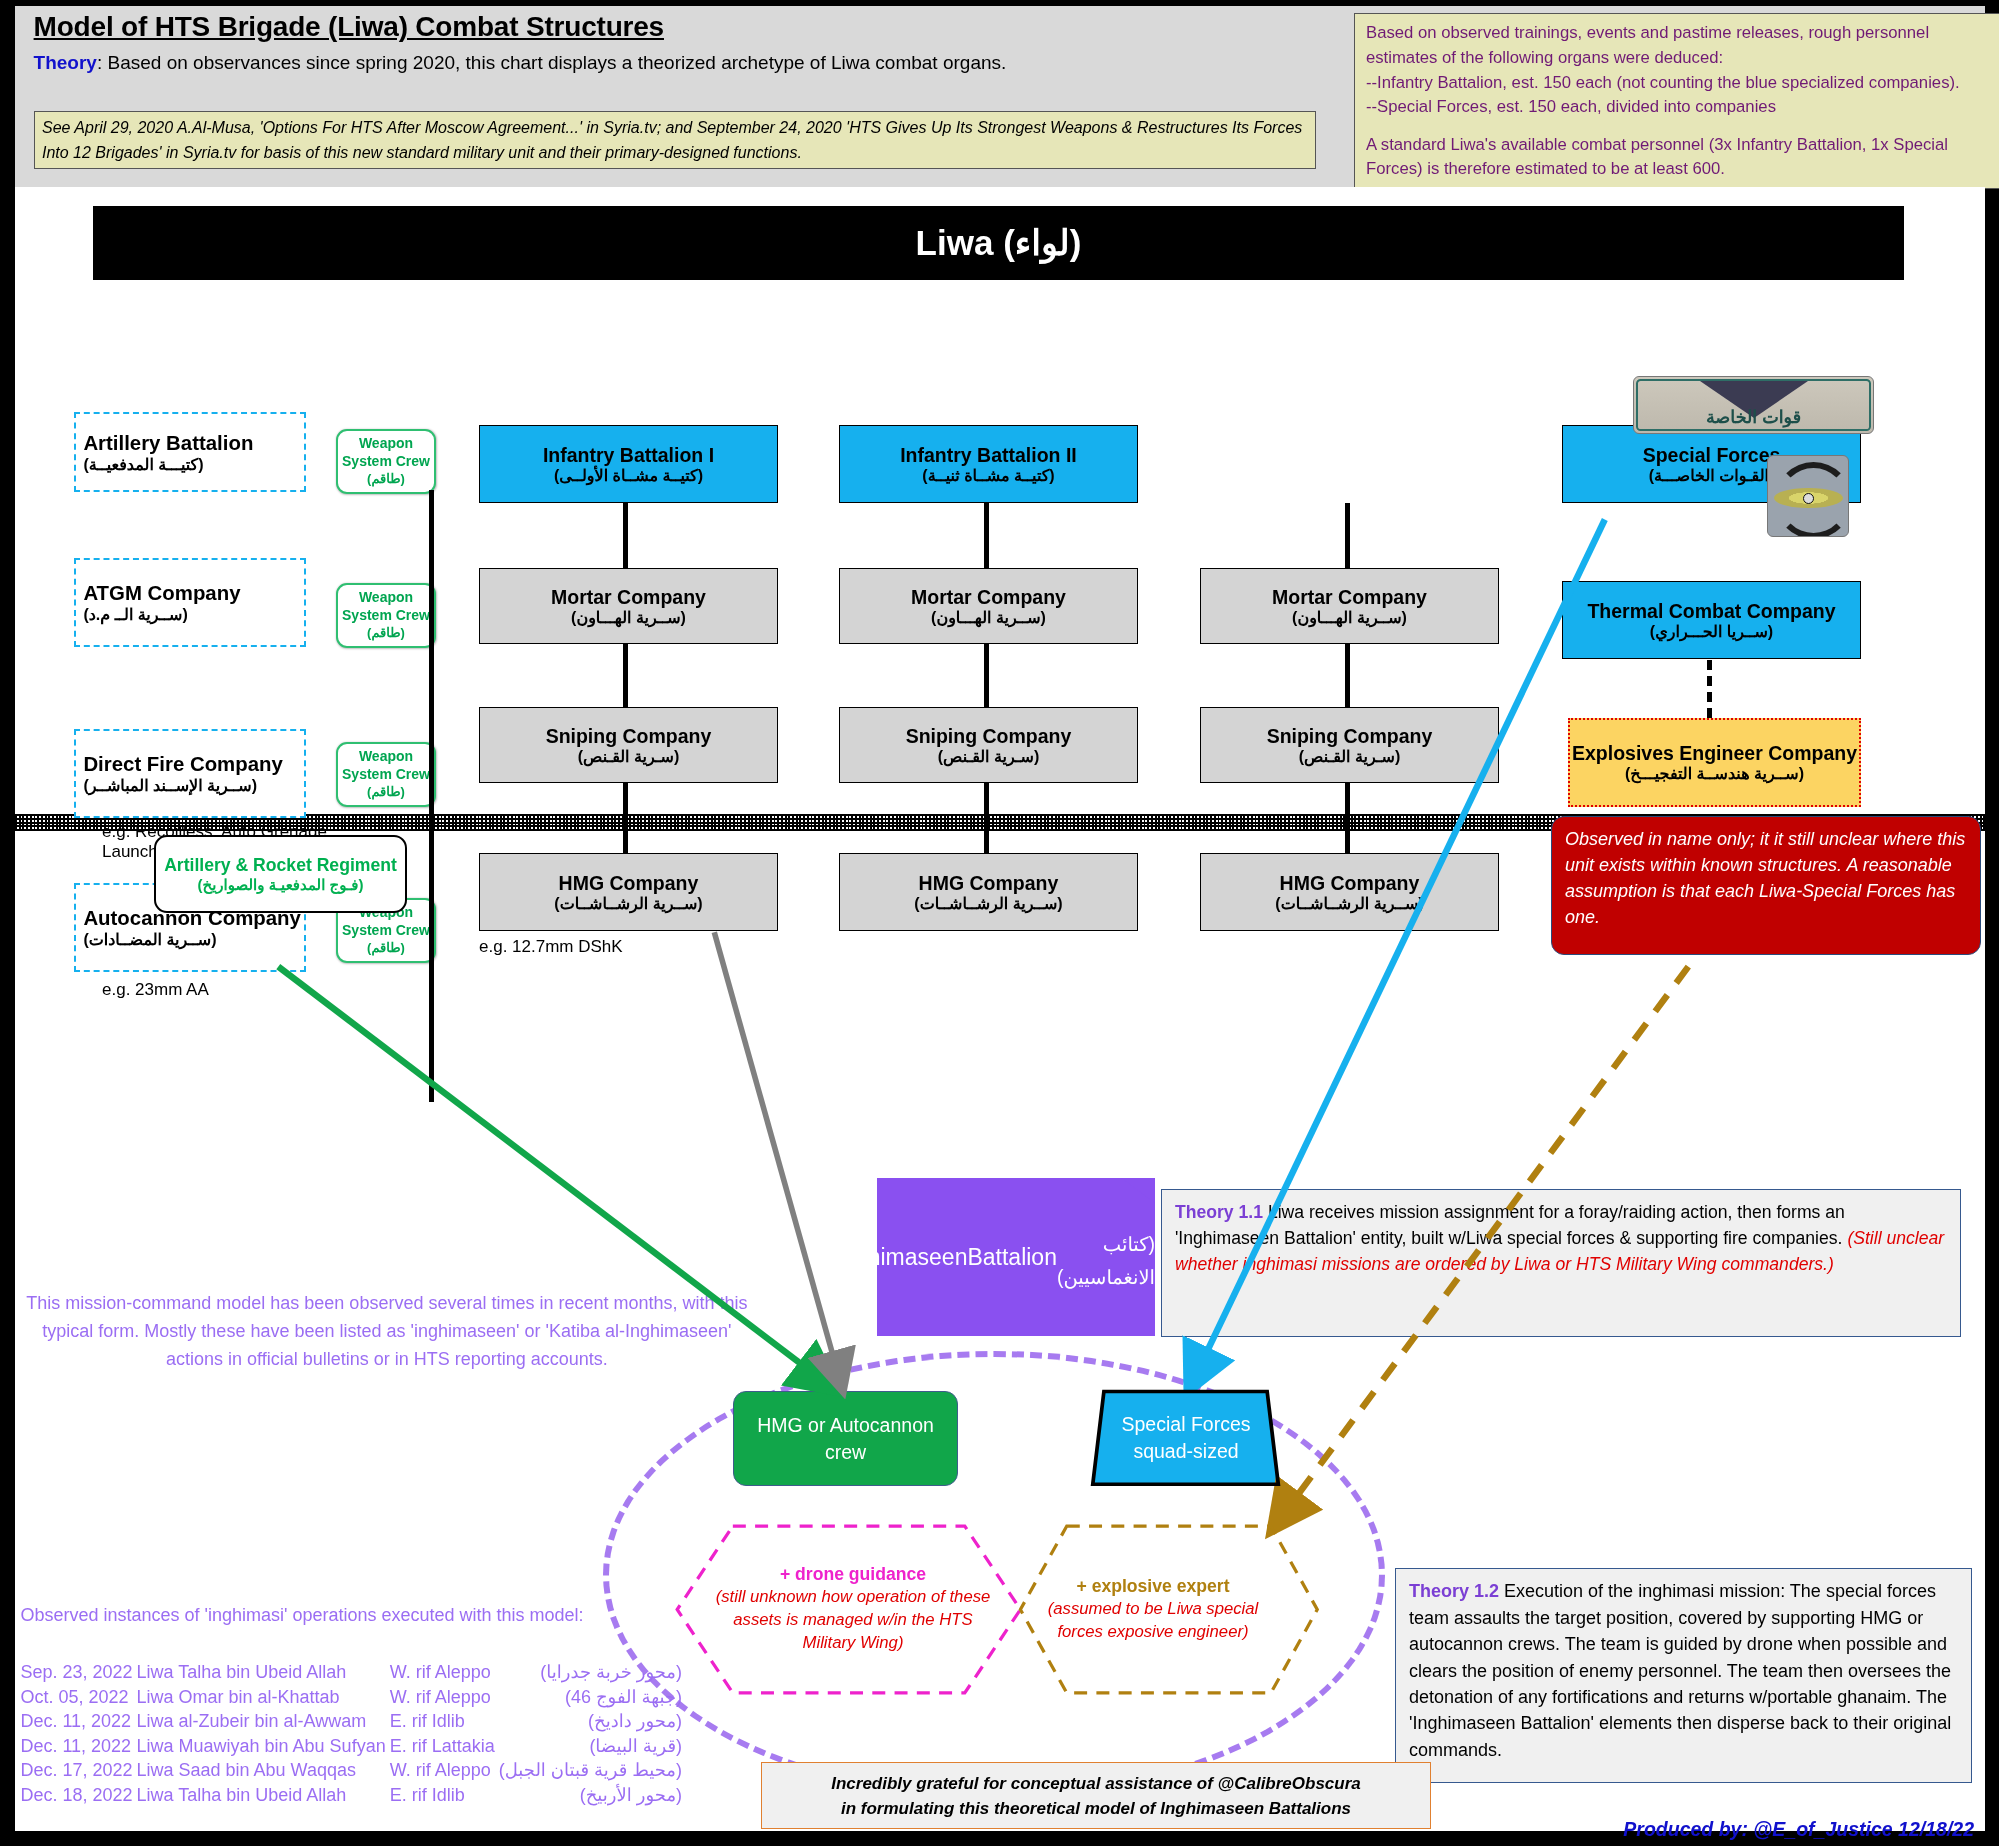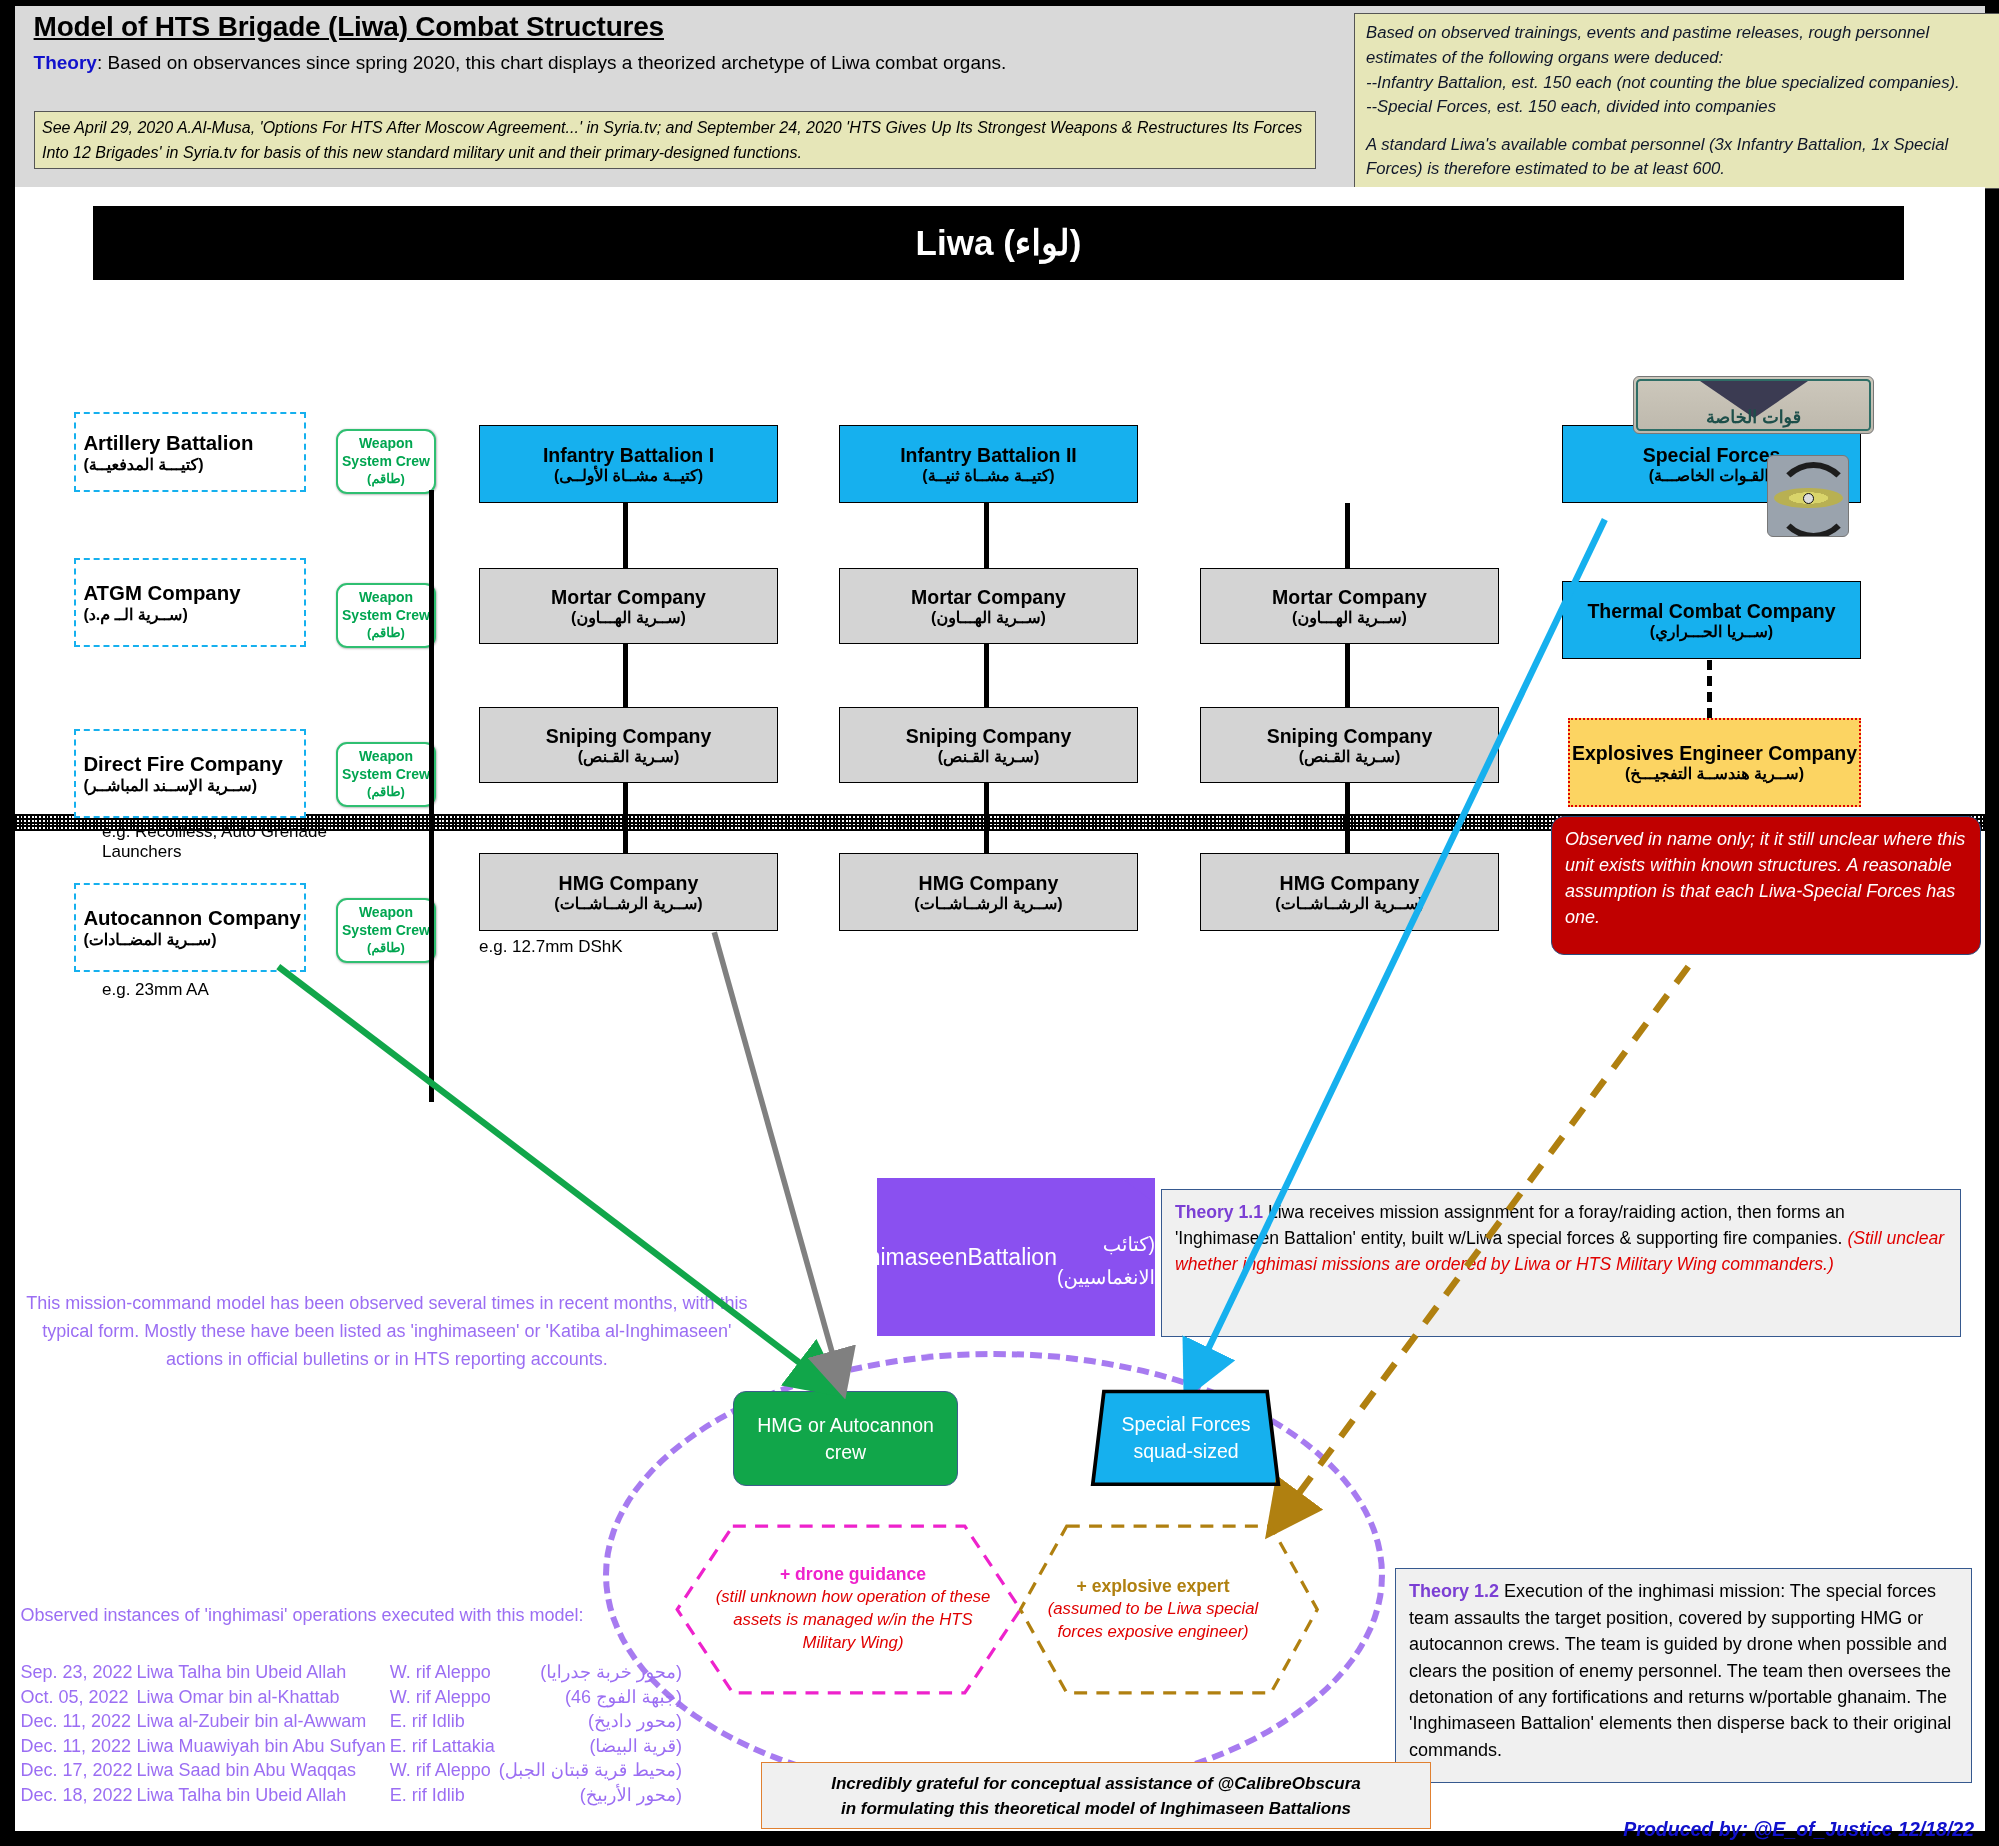--- a/index.html
+++ b/index.html
@@ -8,21 +8,21 @@
 
   
   #topband{position:absolute;left:15px;top:5.6px;width:1970px;height:182px;background:#d9d9d9;}
   #titleblock{position:absolute;left:18.6px;top:5.6px;width:1308px;}
   #maintitle{font-size:28px;font-weight:bold;color:#000;text-decoration:underline;letter-spacing:-0.2px;}
   #theoryline{margin-top:9.3px;font-size:19px;color:#000;}
   #theoryline .kw{color:#1111cc;font-weight:bold;}
   #srcbox{position:absolute;left:18.6px;top:105px;width:1282px;height:58px;background:#e6e6b8;border:1.4px solid #555;
           font-style:italic;font-size:16px;line-height:25px;color:#000;padding:3.7px 7.4px;box-sizing:border-box;}
   #estbox{position:absolute;left:1339px;top:7.4px;width:646px;height:176px;background:#e6e6b8;border:1.9px solid #555;
-          font-style:italic;font-size:16.7px;line-height:24.6px;color:#0f172a;padding:7.4px 11px;box-sizing:border-box;}
+          font-size:16.7px;line-height:24.6px;color:#701a75;padding:7.4px 11px;box-sizing:border-box;}
   #estbox p{margin:0;}
   #estbox .sp{height:13px;}
 
   
   #chart{position:absolute;left:15px;top:187px;width:1970px;height:631px;background:#fff;}
   
   #hatch{position:absolute;left:15px;top:814px;width:1970px;height:16.7px;
          background:repeating-linear-gradient(90deg,#000 0 1.9px,#fff 1.9px 3.7px),
                     repeating-linear-gradient(0deg,#000 0 1.9px,#fff 1.9px 3.7px);
          background-blend-mode:multiply;}
@@ -179,20 +179,24 @@
     <div class="n-ar">(ســرية المضــادات)</div>
   </div>
   <div class="node crew" style="left:336px;top:898px;width:100px;height:65px;">
     <div>Weapon System Crew</div>
     <div class="n-ar">(طاقم)</div>
   </div>
   <div class="eg" style="left:102px;top:980px;">e.g. 23mm AA</div>
 
   <div class="vline" style="left:429px;top:490px;height:612px;"></div>
 
+  <div id="artyreg">
+    <div class="n-en">Artillery &amp; Rocket Regiment</div>
+    <div class="n-ar">(فـوج المدفعيـة والصواريخ)</div>
+  </div>
 
   <div class="node blue" style="left:479px;top:425px;width:299px;height:78px;">
     <div class="n-en">Infantry Battalion I</div>
     <div class="n-ar">(كتيــة مشــاة الأولــى)</div>
   </div>
   <div class="vline" style="left:623px;top:503px;height:65px;"></div>
   <div class="node grey" style="left:479px;top:568px;width:299px;height:76px;">
     <div class="n-en">Mortar Company</div>
     <div class="n-ar">(ســرية الهـــاون)</div>
   </div>

